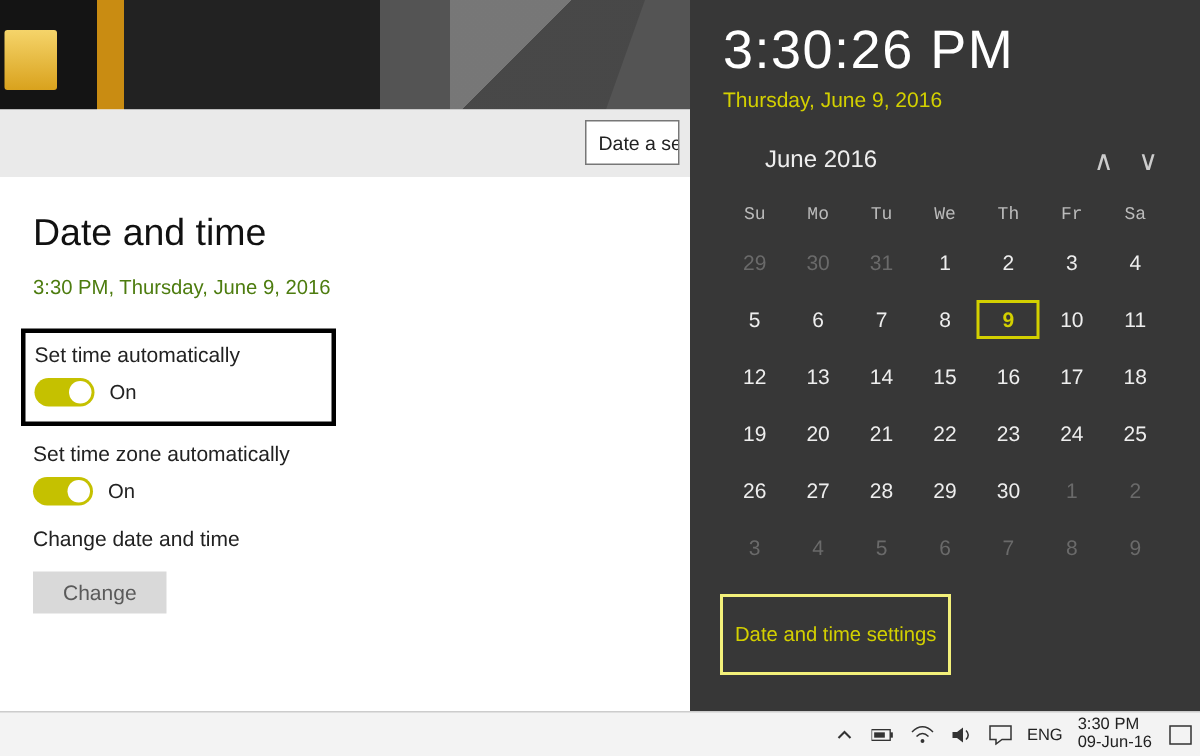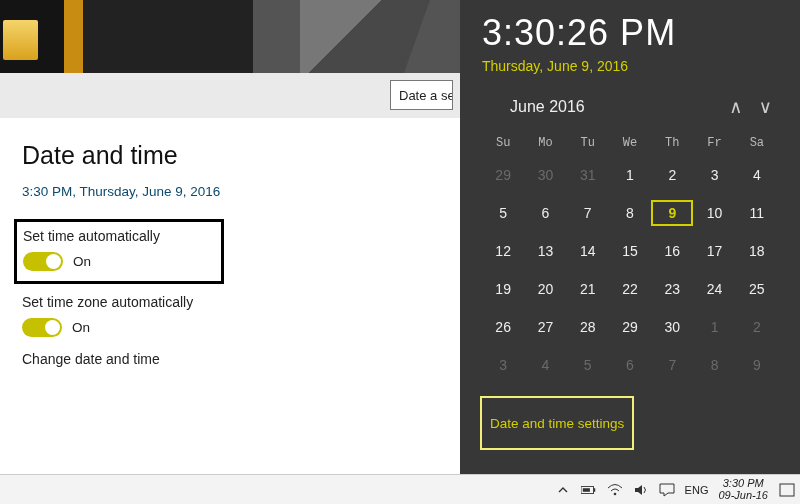--- a/index.html
+++ b/index.html
@@ -11,21 +11,21 @@
 
 .photo-strip { position: absolute; left: 0; top: 0; width: 460px; height: 73px; background: linear-gradient(90deg,#141414 0 14%,#c98c12 14% 18%,#222 18% 55%,#545454 55% 100%); }
 .photo-strip::before { content:""; position:absolute; left:3px; top:20px; width:35px; height:40px; background:linear-gradient(#f5d46a,#d9a21d); border-radius:2px; }
 .photo-strip::after { content:""; position:absolute; left:300px; top:0; width:130px; height:73px; background:linear-gradient(135deg,#c9c9c9 0 40%,#2b2b2b 40% 100%); clip-path: polygon(0 0,100% 0,80% 100%,0 100%); opacity:.3; }
 
 .search-box { position: absolute; right: 7px; top: 7px; width: 63px; height: 30px; border: 1px solid #777; background: #fff; display: flex; align-items: center; padding-left: 8px; font-size: 13px; color: #222; overflow: hidden; white-space: nowrap; }
 
 
 .settings { position: absolute; left: 22px; top: 141px; width: 420px; }
 .settings h1 { font-weight: 400; font-size: 25px; color: #111; margin-bottom: 14px; }
-.settings .clock-line { font-size: 13.5px; color: #0c4a6e; margin-bottom: 20px; }
+.settings .clock-line { font-size: 13.5px; color: #4d7c0f; margin-bottom: 20px; }
 
 .setting-group { margin-bottom: 14px; }
 .setting-group .label { font-size: 14px; color: #222; margin-bottom: 8px; }
 .toggle-row { display: flex; align-items: center; gap: 10px; }
 .toggle { width: 40px; height: 19px; border-radius: 10px; background: #c5c100; position: relative; cursor: pointer; }
 .toggle::after { content:""; position:absolute; right:2px; top:2px; width:15px; height:15px; border-radius:50%; background:#fff; }
 .toggle + span { font-size: 13.5px; color: #222; }
 
 .highlight-box { border: 3px solid #000; padding: 6px 8px 10px 6px; margin-left: -8px; margin-bottom: 10px; width: 210px; }
 
@@ -45,21 +45,21 @@
 .cal-grid .day.today { border: 2px solid #d3d000; color: #d3d000; font-weight: 600; line-height: 22px; }
 
 .cal-link-wrap { position: absolute; left: 20px; bottom: 24px; border: 2px solid #f3f07a; padding: 16px 8px; }
 .cal-link { color: #d3d000; font-size: 13.5px; cursor: pointer; }
 
 
 .taskbar { position: absolute; left: 0; bottom: 0; right: 0; height: 30px; background: #f3f3f3; display: flex; align-items: center; justify-content: flex-end; padding: 0 4px 0 10px; font-size: 11px; color: #222; border-top: 1px solid #ccc; }
 .tray { display: flex; align-items: center; gap: 10px; }
 .tray .ico { width: 16px; height: 16px; display: flex; align-items: center; justify-content: center; color: #333; }
 .tray .lang { font-size: 11px; }
-.tray .clock { text-align: center; line-height: 1.05; font-size: 11px; font-style: italic; }
+.tray .clock { text-align: left; line-height: 1.05; font-size: 11px; }
 .tray .notif { width: 18px; height: 16px; }
 svg { display: block; }
 </style>
 </head>
 <body>
 
 <div class="photo-strip"></div>
 
 <div class="toolbar-strip">
   <div class="search-box">Date a se</div>
@@ -82,20 +82,21 @@
   <div class="setting-group">
     <div class="label">Set time zone automatically</div>
     <div class="toggle-row">
       <div class="toggle"></div>
       <span>On</span>
     </div>
   </div>
 
   <div class="setting-group">
     <div class="label">Change date and time</div>
+    <div class="change-btn">Change</div>
   </div>
 </div>
 
 <div class="calendar">
   <div class="cal-time">3:30:26 PM</div>
   <div class="cal-date">Thursday, June 9, 2016</div>
   <div class="cal-month-row">
     <div class="cal-month">June 2016</div>
     <div class="cal-arrows">
       <span>∧</span>

